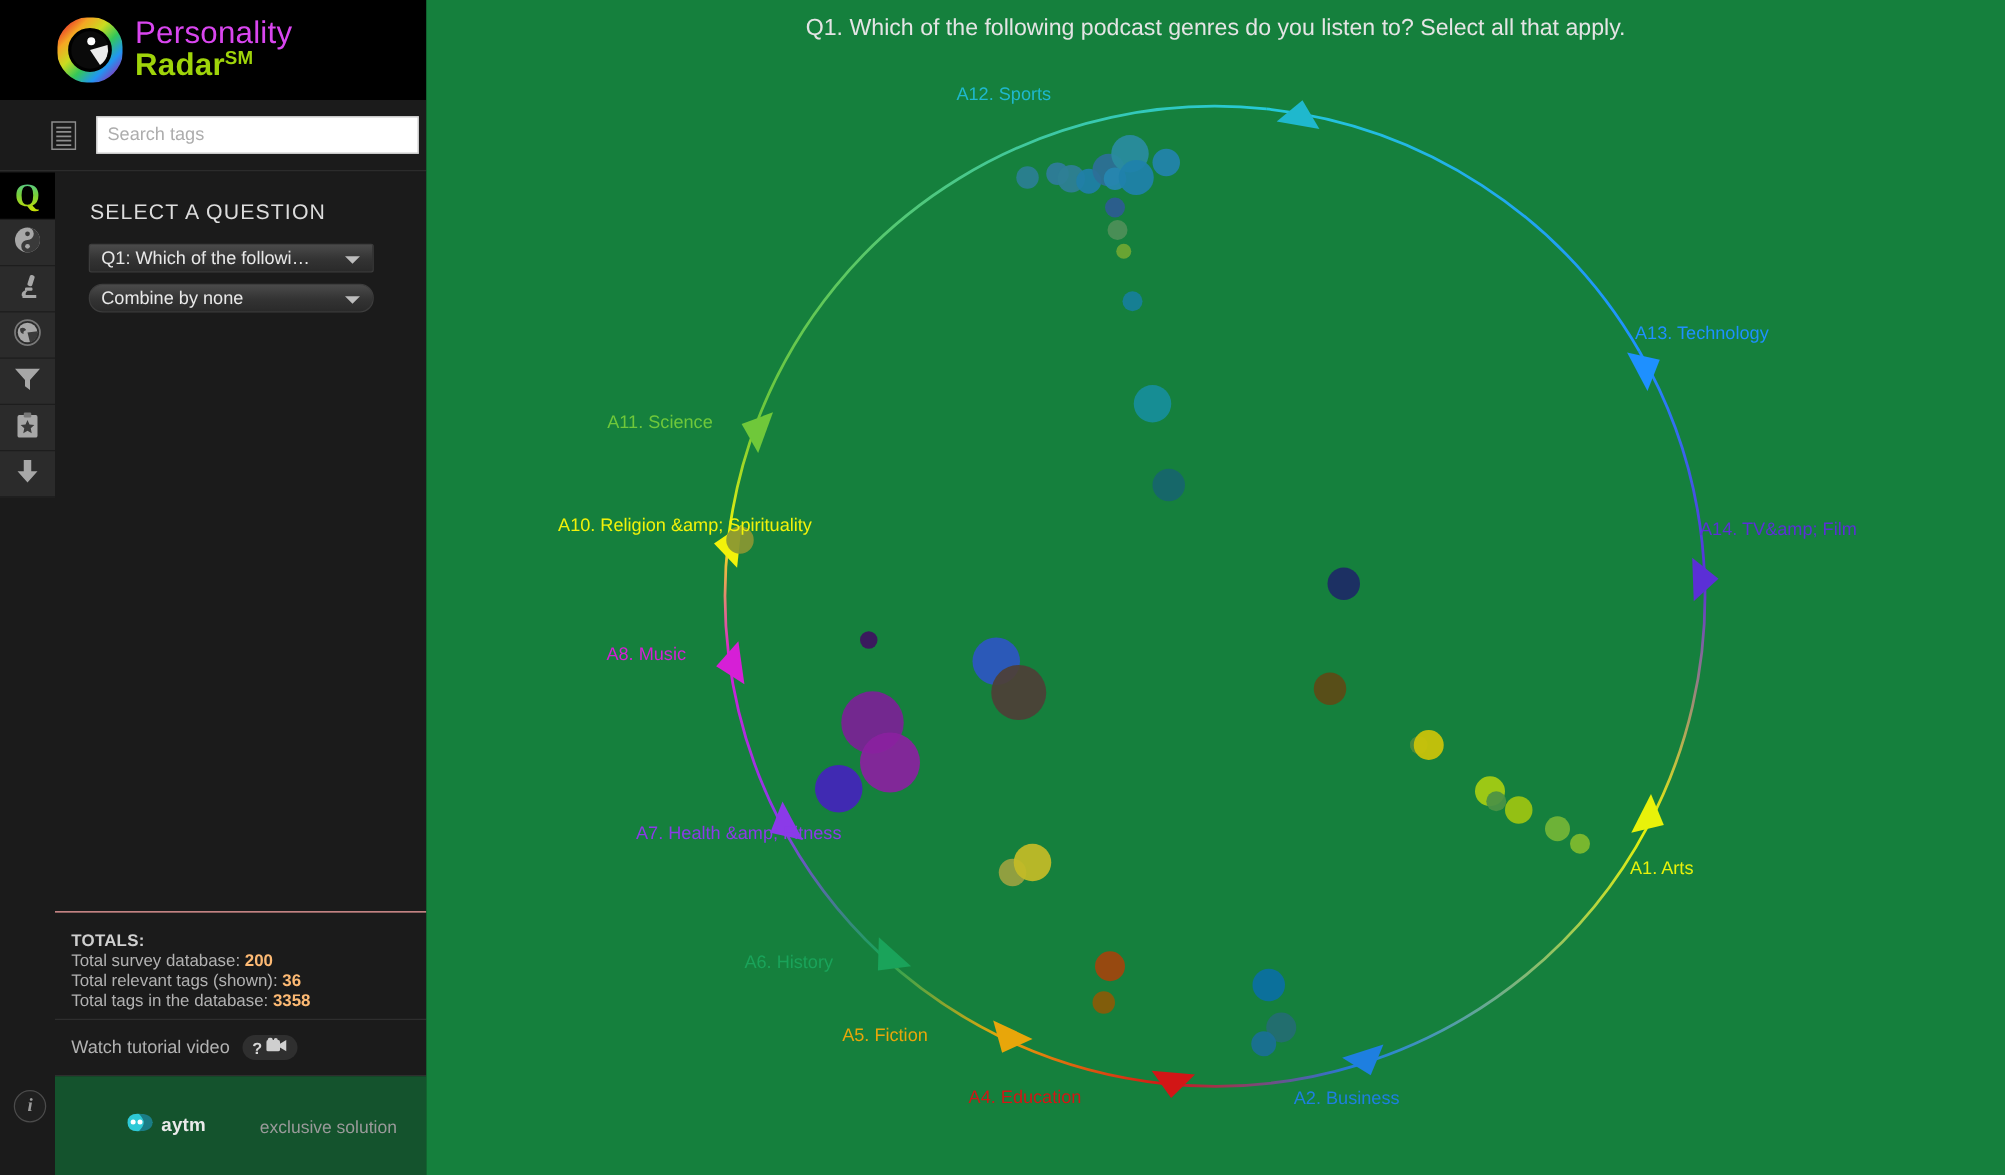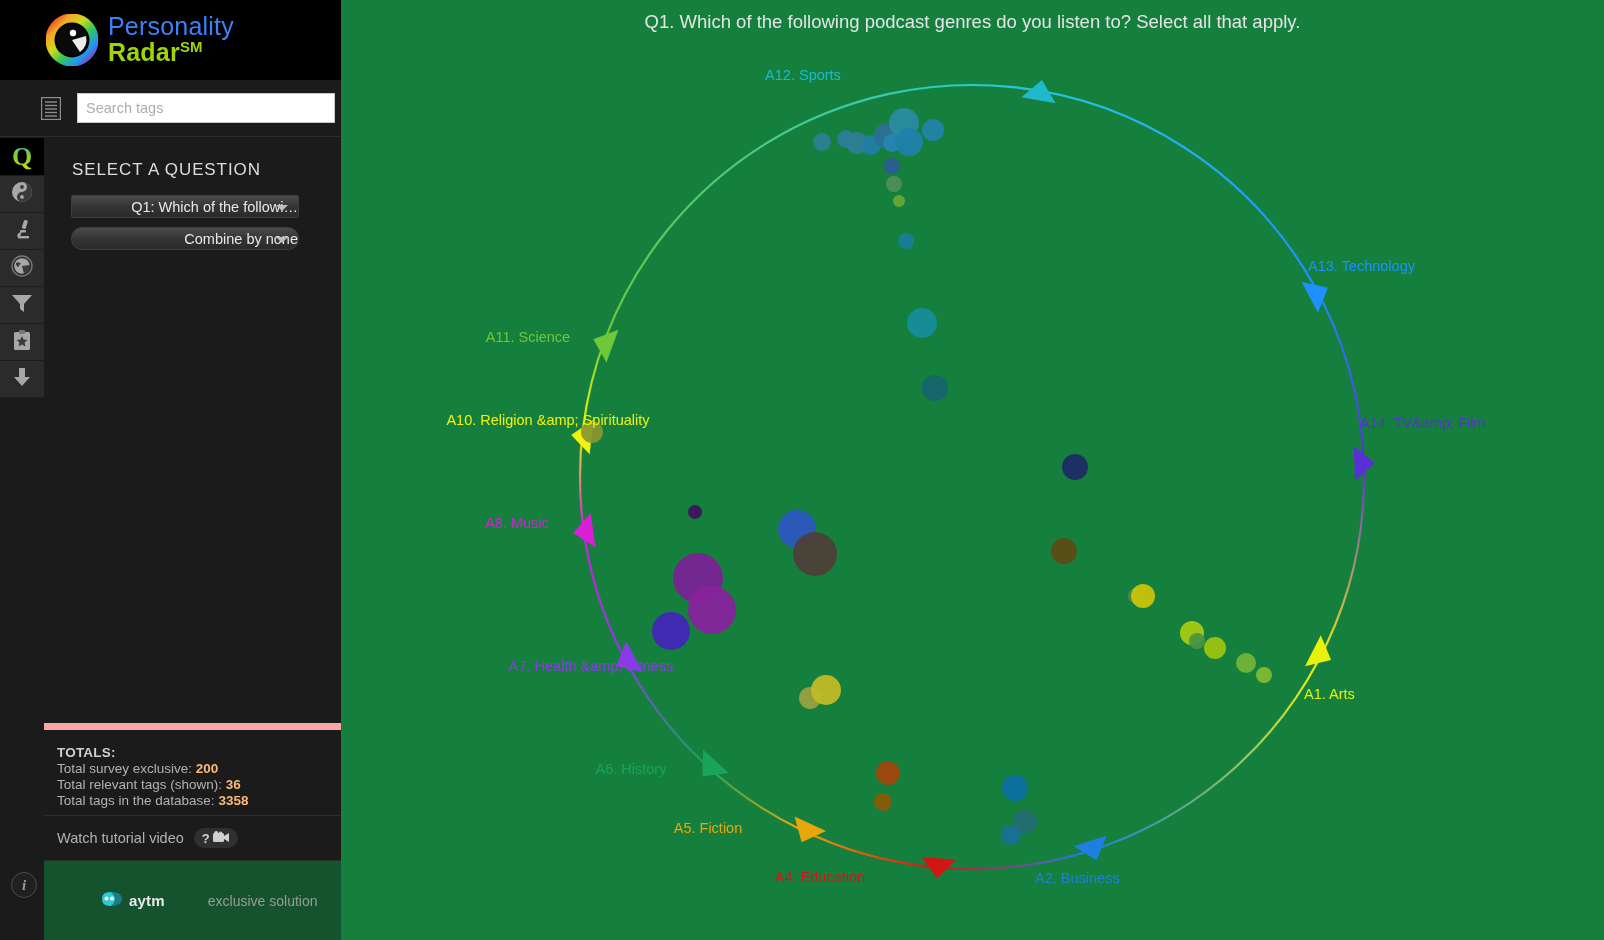--- a/index.html
+++ b/index.html
@@ -17,21 +17,21 @@
     position:absolute; left:0; top:0; width:341px; height:940px;
     background:#1b1b1b;
   }
   
   #logo-block {
     position:absolute; left:0; top:0; width:341px; height:80px;
     background:#000; display:flex; align-items:center; padding-left:46px;
   }
   #logo-mark { width:52px; height:52px; position:relative; flex:none; }
   #logo-text { margin-left:10px; line-height:1.0; }
-  .logo-l1 { font-size:25px; color:#3b82f6; letter-spacing:.2px; font-weight:400;}
+  .logo-l1 { font-size:25px; color:#d946ef; letter-spacing:.2px; font-weight:400;}
   .logo-l2 { font-size:25px; color:#9fd40a; font-weight:bold; letter-spacing:.2px;}
   .logo-sm { font-size:15px; vertical-align:super; color:#9fd40a; font-weight:bold;}
 
   
   #search-row {
     position:absolute; left:0; top:80px; width:341px; height:57px;
     background:#1b1b1b; border-bottom:1px solid #2c2c2c;
     display:flex; align-items:center;
   }
   #list-icon { margin-left:41px; width:20px; height:23px; flex:none; }
@@ -56,31 +56,31 @@
   .rail-q {
     font-size:26px; font-weight:bold; line-height:1;
     background:linear-gradient(180deg,#4ec9a0 0%,#76cf3d 45%,#cfe000 100%);
     -webkit-background-clip:text; background-clip:text; color:transparent;
     font-family:"Liberation Serif", serif;
   }
 
   
   #panel {
     position:absolute; left:44px; top:138px; width:297px; height:592px;
-    background:#1b1b1b; border-bottom:7px solid #fca5a5;
+    background:#1b1b1b; border-bottom:1px solid #fca5a5;
   }
   #panel-title {
     position:absolute; left:28px; top:22px;
     font-size:17px; letter-spacing:.9px; color:#dcdcdc; font-weight:400;
   }
   .dd {
     position:absolute; left:27px; width:228px; height:23px;
     background:linear-gradient(180deg,#4a4a4a 0%,#333 55%,#2a2a2a 100%);
     border:1px solid #3d3d3d; border-radius:2px;
-    display:flex; align-items:center; cursor:pointer;justify-content:flex-end;
+    display:flex; align-items:center; cursor:pointer;
   }
   #dd-question { top:57px; }
   #dd-combine  { top:89px;border-radius:11px; }
   .dd-label {
     margin-left:9px; font-size:14.5px; color:#e8e8e8; white-space:nowrap;
     overflow:hidden; text-overflow:ellipsis; max-width:178px;
   }
   .dd-caret {
     position:absolute; right:10px; top:9px;
     width:0; height:0; border-left:6px solid transparent;
@@ -254,21 +254,21 @@
 
       <div class="dd" id="dd-combine">
         <span class="dd-label">Combine by none</span>
         <span class="dd-caret"></span>
       </div>
     </div>
 
     <div id="totals">
       <div class="t-head">TOTALS:</div>
       <div class="t-row">
-        <span>Total survey exclusive: </span><b>200</b>
+        <span>Total survey database: </span><b>200</b>
       </div>
       <div class="t-row">
         <span>Total relevant tags (shown): </span><b>36</b>
       </div>
       <div class="t-row">
         <span>Total tags in the database: </span><b>3358</b>
       </div>
     </div>
 
     <div id="tutorial">

